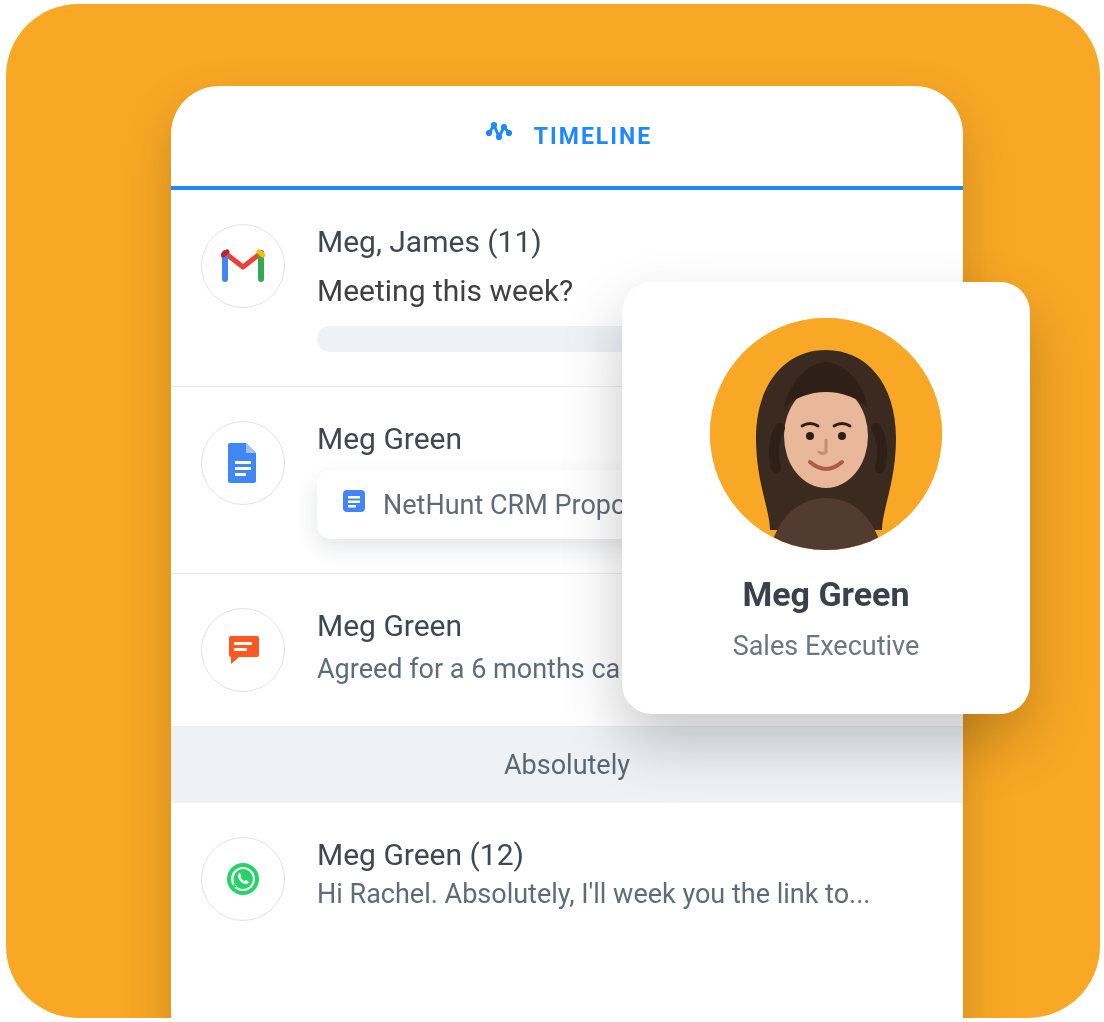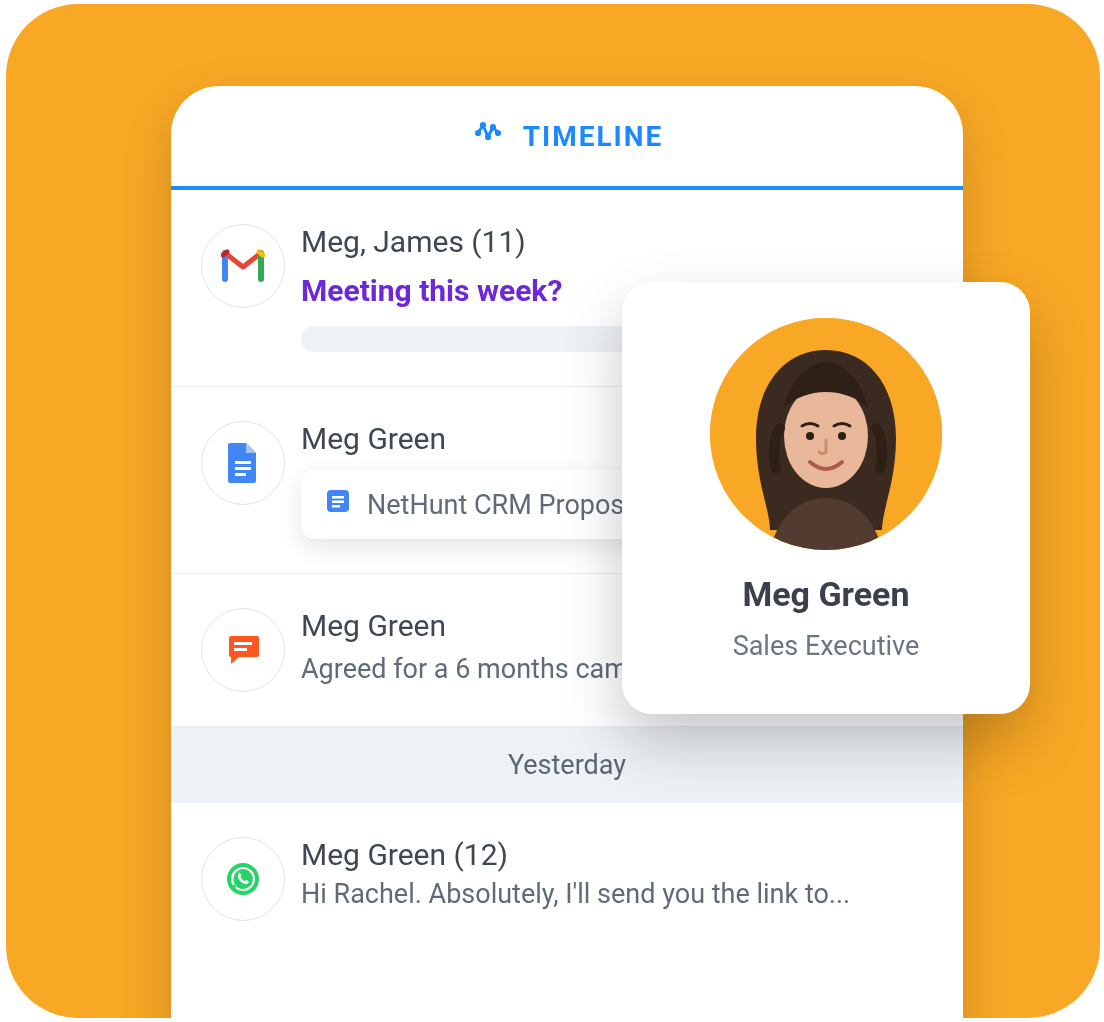--- a/index.html
+++ b/index.html
@@ -40,48 +40,48 @@
       justify-content: center;
       gap: 18px;
     }
     .panel-header .activity-icon {
       width: 34px; height: 34px; display: inline-flex;
     }
     .panel-header .title {
       color: #1E88FF;
       font-weight: 700;
       letter-spacing: 2px;
-      font-size: 28px;
+      font-size: 23px;
     }
     
     .entry {
       display: flex;
       align-items: flex-start;
-      gap: 16px;
+      gap: 32px;
       padding: 34px 26px 34px 30px;
       border-bottom: 1px solid #ECECEC;
     }
     .icon-bubble {
       width: 84px; height: 84px;
       border: 1px solid #E3E3E3;
       border-radius: 50%;
       display: flex; align-items: center; justify-content: center;
       flex-shrink: 0;
     }
     .entry-body { flex: 1; min-width: 0; }
     .line1 {
       color: #3E4753;
       font-size: 30px;
       font-weight: 400;
       margin-bottom: 14px;
     }
     .line2-bold {
-      color: #6d28d9;
+      color: #404040;
       font-size: 30px;
-      font-weight: 700;
+      font-weight: 400;
       margin-bottom: 18px;
     }
     .line2 {
       color: #606B79;
       font-size: 27px;
       font-weight: 400;
       white-space: nowrap;
       overflow: hidden;
     }
     .skeleton-bar {
@@ -220,35 +220,35 @@
           <rect x="11" y="18" width="13" height="3" fill="#fff"></rect>
         </svg>
       </div>
       <div class="entry-body">
         <div class="line1" style="margin-bottom:10px">Meg Green</div>
         <div class="line2">Agreed for a 6 months campaign</div>
       </div>
     </div>
 
     <div class="section-divider">
-      <span>Yesterday</span>
+      <span>Absolutely</span>
     </div>
 
     <div class="entry" style="border-bottom:none">
       <div class="icon-bubble">
         <svg width="40" height="40" viewBox="0 0 40 40">
           <circle cx="20" cy="20" r="16" fill="#25D366"></circle>
           <path d="M20 8 a12 12 0 1 0 0 24 a12 12 0 0 0 0 -24 z" fill="#fff"></path>
           <path d="M20 10 a10 10 0 1 1 -9 14.5 l-2 5 5-2 a10 10 0 0 1 6 -17.5 z" fill="#25D366"></path>
           <path d="M15.5 14 c.4-.4 1-.4 1.3 0 l1.4 2 c.3.4.2.9-.1 1.2 l-.7.7 c1 2 2.4 3.3 4.3 4.2 l.7-.7 c.3-.3.8-.4 1.2-.1 l2 1.4 c.4.3.4.9 0 1.3 -1 1-2.3 1.4-3.6 1 -3.4-1-6-3.6-7-7 -.4-1.3 0-2.6 1-3.6 z" fill="#fff"></path>
         </svg>
       </div>
       <div class="entry-body">
         <div class="line1" style="margin-bottom:6px">Meg Green (12)</div>
-        <div class="line2">Hi Rachel. Absolutely, I'll send you the link to...</div>
+        <div class="line2">Hi Rachel. Absolutely, I'll week you the link to...</div>
       </div>
     </div>
 
   </div>
 
   <div class="contact-card">
     <div class="avatar-wrap">
       <svg class="avatar-svg" viewBox="0 0 232 232">
         <rect width="232" height="232" fill="#F9A825"></rect>
 

